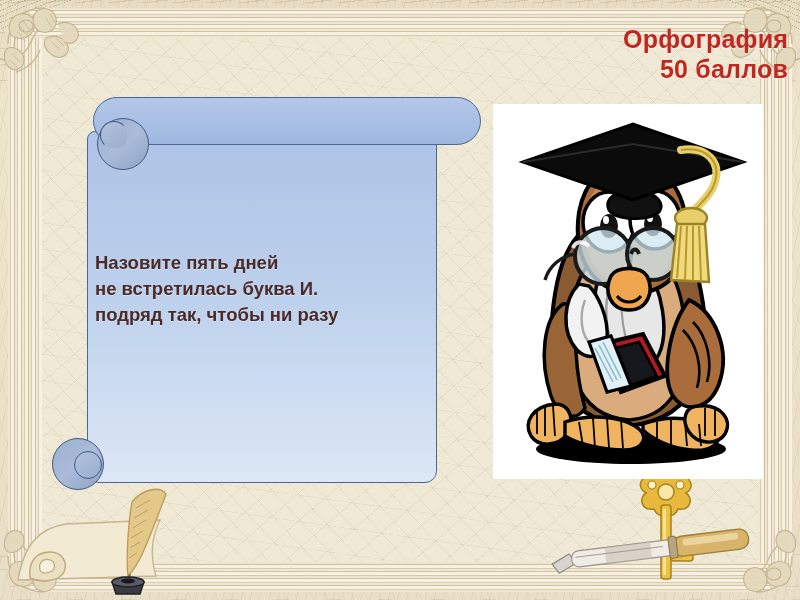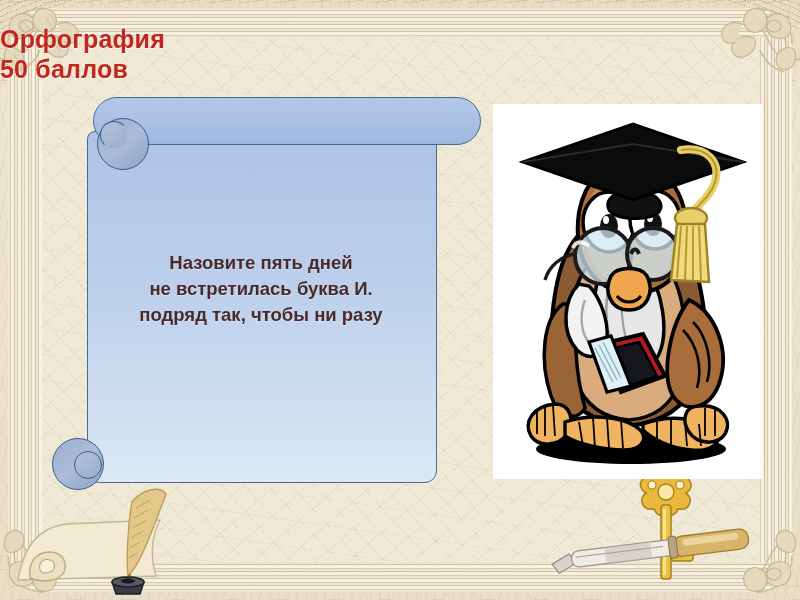--- a/index.html
+++ b/index.html
@@ -88,21 +88,21 @@
 
   .corner-orn { position: absolute; width: 86px; height: 86px; opacity:.95; }
   .corner-orn.tl { left: 2px;  top: 2px; }
   .corner-orn.tr { right: 2px; top: 2px;  transform: scaleX(-1); }
   .corner-orn.bl { left: 2px;  bottom: 2px; transform: scaleY(-1); }
   .corner-orn.br { right: 2px; bottom: 2px; transform: scale(-1,-1); }
 
   
   .title {
     position: absolute; left: 0; right: 12px; top: 24px;
-    text-align: left;
+    text-align: right;
     color: #c1271e;
     font-weight: bold;
     font-size: 25px;
     line-height: 30px;
     text-shadow: 0 1px 0 rgba(255,255,255,.6);
     letter-spacing: .2px;
   }
   .title div { white-space: nowrap; }
 
   
@@ -131,21 +131,21 @@
     background: linear-gradient(140deg,#b2c3de,#9aadcd);
     border: 1.5px solid #3f5c87;
   }
   .curl-top { left: 97px; top: 118px; }
   .curl-top::after { left: 2px; top: 2px; border-bottom-color: transparent; border-right-color: transparent; }
   .curl-bot { left: 52px; top: 438px; }
   .curl-bot::after { right: 1px; top: 12px; }
 
   .scroll-text {
     position: absolute; left: 95px; top: 250px; width: 332px;
-    text-align: center;
+    text-align: left;
     color: #4a2a28;
     font-weight: bold;
     font-size: 18.5px;
     line-height: 26px;
     z-index: 5;
     text-shadow: 0 1px 0 rgba(255,255,255,.35);
   }
   .scroll-text p { margin: 0; }
 
   

